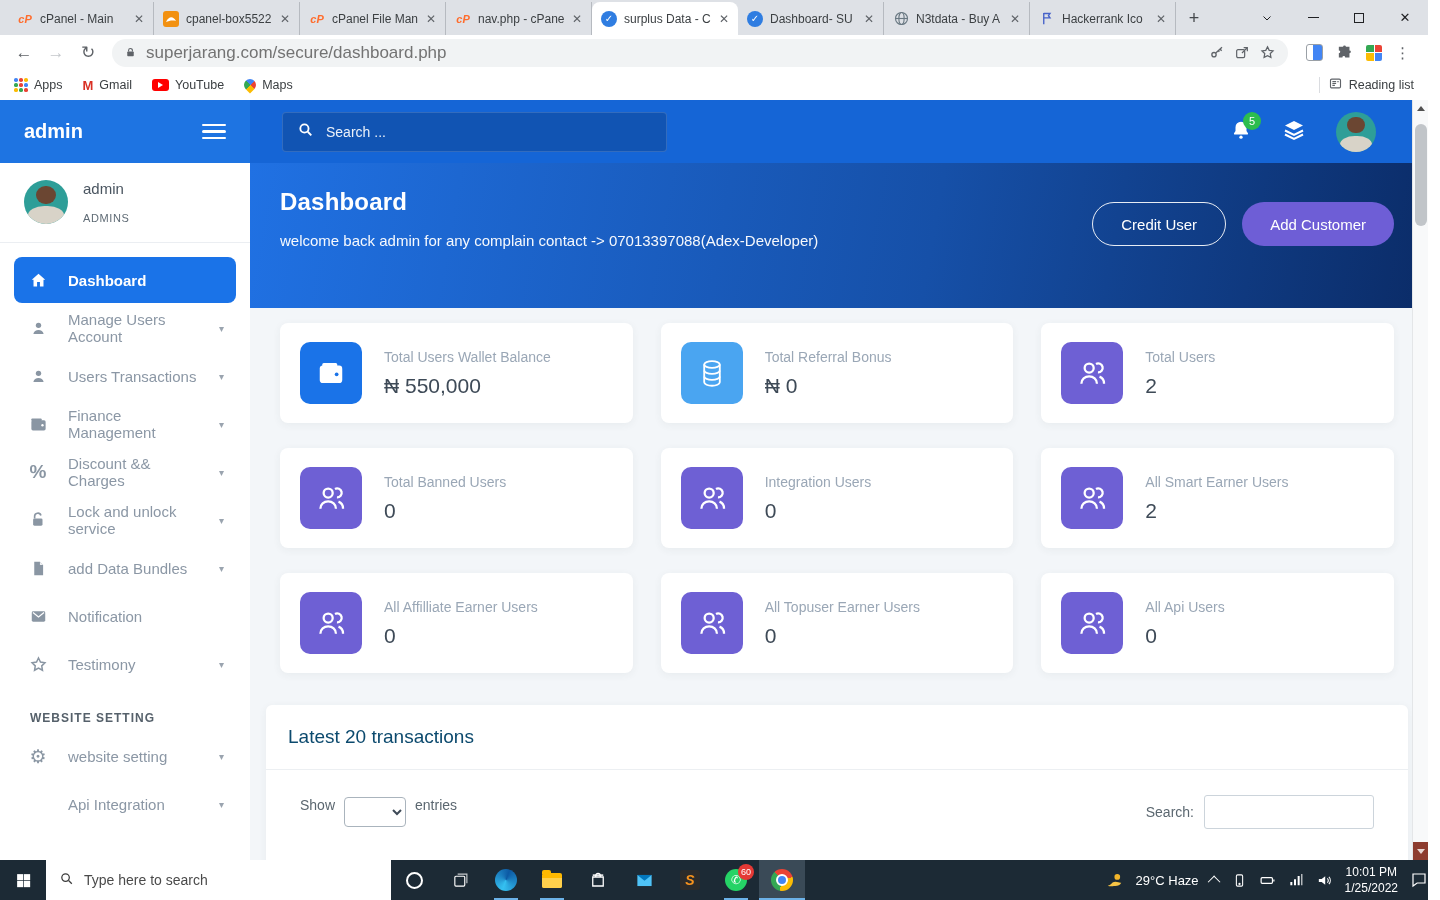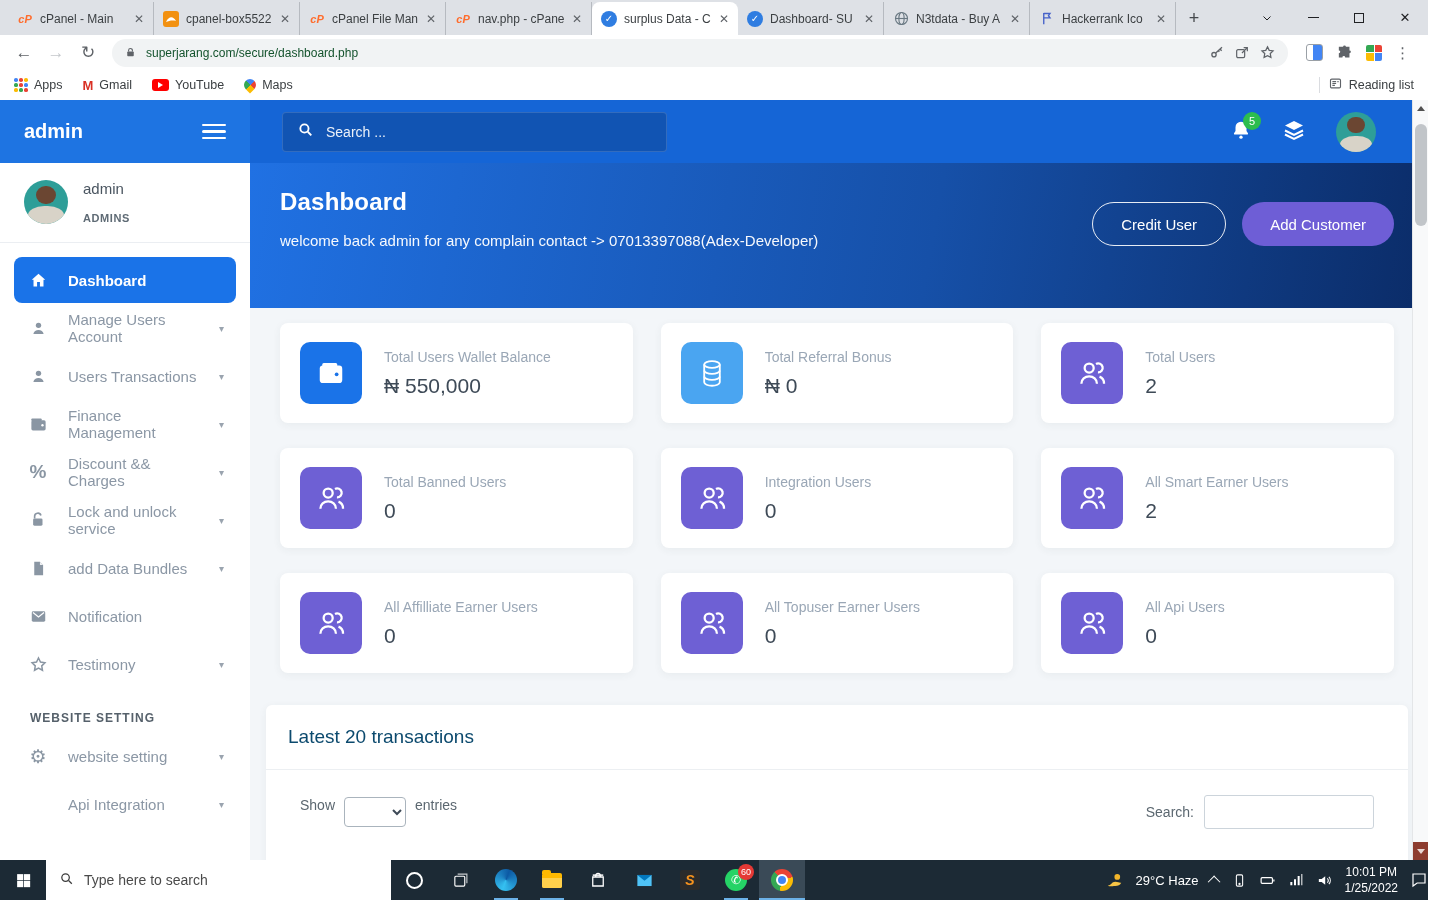--- a/index.html
+++ b/index.html
@@ -20,21 +20,21 @@
   .newtab{width:28px;height:28px;margin:0 4px 3px;display:flex;align-items:center;justify-content:center;font-size:18px;color:#45494d;cursor:pointer}
   .wincontrols{margin-left:auto;display:flex;align-self:flex-start;height:35px}
   .winbtn{width:46px;height:35px;display:flex;align-items:center;justify-content:center;color:#202124;font-size:13px;cursor:pointer}
   .win-max i{display:block;width:10px;height:10px;border:1px solid #202124}
   .win-min i{display:block;width:11px;border-top:1px solid #202124}
 
   .urlrow{height:35px;background:#fff;display:flex;align-items:center;padding:0 10px;gap:4px}
   .navbtn{width:28px;height:28px;display:flex;align-items:center;justify-content:center;font-size:17px;color:#5f6368;cursor:pointer}
   .navbtn.disabled{color:#c4c7cb}
   .omnibox{flex:1;height:28px;background:#f1f3f4;border-radius:14px;display:flex;align-items:center;padding:0 12px;gap:9px;margin:0 6px}
-  .url-text{font-size:12px;color:#14532d;flex:1}
+  .url-text{font-size:17px;color:#737373;flex:1}
   .omni-ic{display:flex;align-items:center;cursor:pointer}
   .chrome-right{display:flex;align-items:center;gap:13px;padding:0 8px}
   .ext-blue{width:17px;height:17px;border-radius:3px;background:linear-gradient(90deg,#fff 0 40%,#4285f4 40%);border:1px solid #9aa0a6}
   .ext-color{width:16px;height:16px;display:grid;grid-template-columns:1fr 1fr;grid-template-rows:1fr 1fr;gap:1px;border-radius:2px;overflow:hidden}
   .ext-color i{display:block}
   .dots3{color:#5f6368;font-size:15px;letter-spacing:0;cursor:pointer}
 
   .bookmarksrow{height:30px;background:#fff;display:flex;align-items:center;padding:0 14px;gap:20px;font-size:12.5px;color:#3c4043;box-shadow:0 1px 0 rgba(0,0,0,.06)}
   .bm{display:flex;align-items:center;gap:6px;cursor:pointer}
   .grid9{width:14px;height:14px;display:grid;grid-template-columns:repeat(3,1fr);gap:1.5px}
@@ -64,21 +64,21 @@
   .avatar::before{content:'';position:absolute;width:44%;height:42%;left:28%;top:13%;background:#6b4632;border-radius:50%}
   .avatar::after{content:'';position:absolute;width:82%;height:46%;left:9%;top:60%;background:#d8d3c8;border-radius:45% 45% 0 0}
   .avatar-nav{width:40px;height:40px}
 
   
   .appbody{display:flex;height:697px}
   .sidebar{width:250px;background:#fff;flex:none;overflow:hidden}
   .profile{display:flex;align-items:center;gap:15px;padding:17px 24px 18px;border-bottom:1px solid #ebeef2}
   .avatar-side{width:44px;height:44px}
   .p-name{font-size:15px;color:#4a5560}
-  .p-role{font-size:11px;color:#5f6b75;font-weight:bold;letter-spacing:.6px;margin-top:15px}
+  .p-role{font-size:11px;color:#5f6b75;font-weight:normal;letter-spacing:.6px;margin-top:15px}
   .navlist{padding:12px 0}
   .sideitem{height:46px;margin:2px 14px;display:flex;align-items:center;gap:18px;padding:0 12px;color:#8b97a5;font-size:15px;border-radius:8px;cursor:pointer}
   .sideitem .s-ic{width:24px;display:flex;justify-content:center;color:#8a96a3;flex:none}
   .sideitem .caret{margin-left:auto;color:#9aa4af;font-size:10px}
   .sideitem.active{background:#1a73e8;color:#fff;font-weight:bold}
   .sideitem.active .s-ic{color:#fff}
   .sect{padding:22px 16px 6px 30px;font-size:12px;font-weight:bold;color:#56616b;letter-spacing:1px}
   .pct{font-size:19px;font-weight:bold}
 
   

